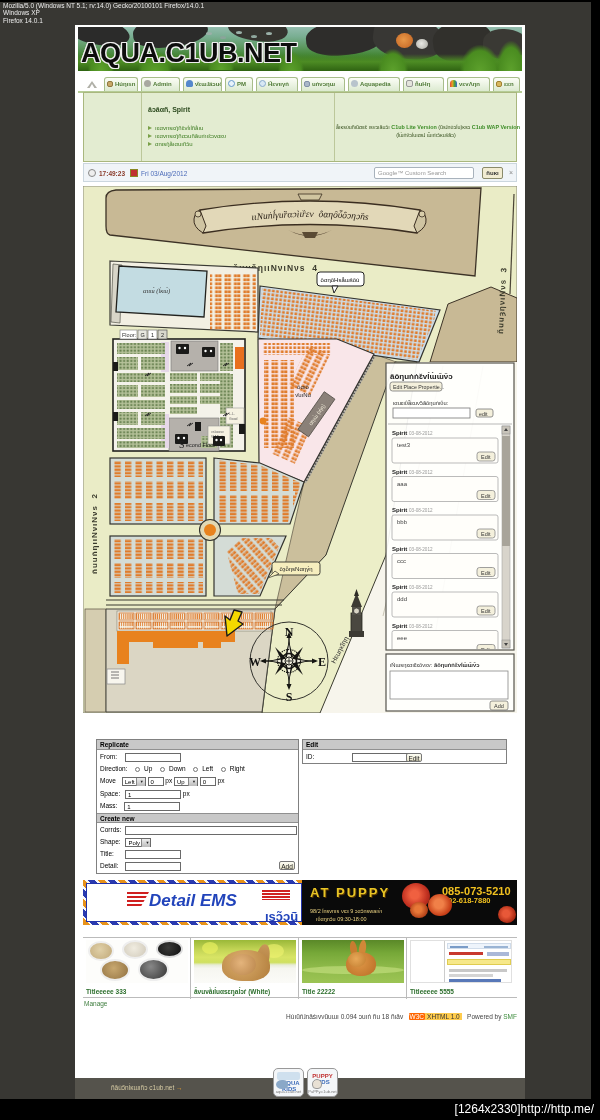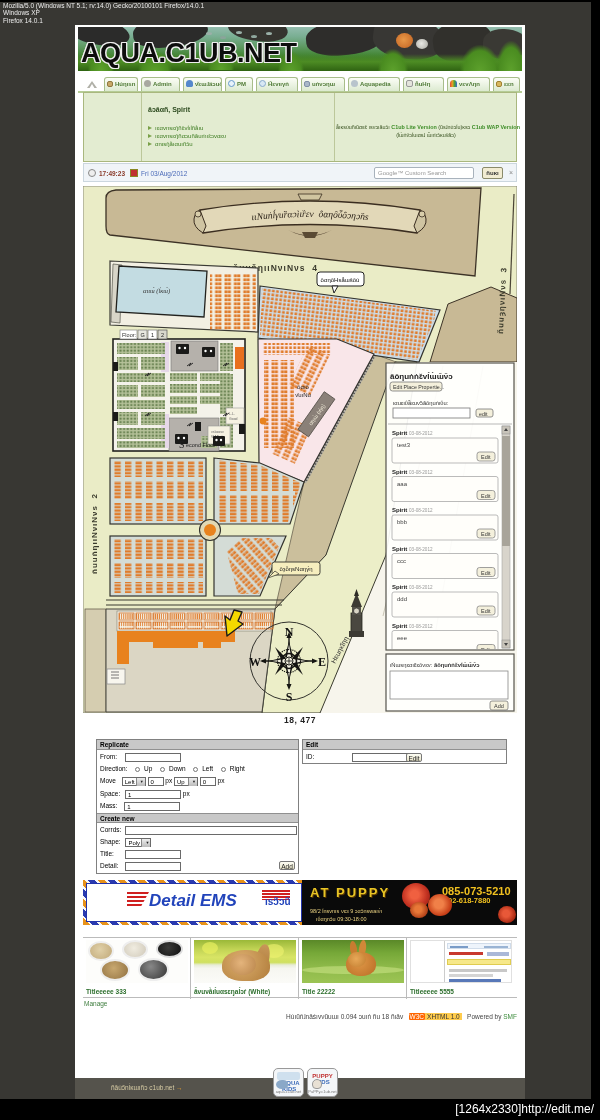--- a/index.html
+++ b/index.html
@@ -53,21 +53,21 @@
 .inp{display:inline-block;background:#fff;border:1px solid #6a6a6a;height:9px;vertical-align:middle}
 .sel{display:inline-block;background:#fff;border:1px solid #6a6a6a;height:9px;vertical-align:middle;position:relative;font-size:6px;padding:1px 0 0 2px}
 .sel:after{content:"";position:absolute;right:0;top:0;width:8px;height:8px;background:#d4d0c8 linear-gradient(180deg,#eee,#bbb);border-left:1px solid #888}
 .sel:before{content:"▼";position:absolute;right:1px;top:1px;font-size:4px;color:#222;z-index:2}
 .rad{display:inline-block;width:5px;height:5px;border:1px solid #777;border-radius:50%;background:#fff;vertical-align:middle;margin:0 2px 0 6px}
 .btn2{position:absolute;background:linear-gradient(180deg,#fdfdf4,#e8e4c8);border:1px solid #777;border-radius:2px;font-size:6.5px;text-align:center;color:#222}
 
 #ad1{left:8px;top:855px;width:222px;height:45px;background:repeating-linear-gradient(45deg,#e8921a 0 5px,#f8f8f8 5px 7px,#2a3ab0 7px 12px,#f8f8f8 12px 14px);padding:3px}
 #ad1 .in{width:100%;height:100%;background:#fff;border:1px solid #2233aa;position:relative;overflow:hidden}
 #ad1 .t{position:absolute;left:62px;top:7px;font-size:17px;font-weight:bold;font-style:italic;color:#2244bb;letter-spacing:0}
-#ad1 .soon{position:absolute;left:178px;top:12px;font-size:10px;font-weight:bold;color:#2244bb}
+#ad1 .soon{position:absolute;left:178px;top:25px;font-size:13px;font-weight:bold;color:#2244bb}
 #ad2{left:227px;top:855px;width:215px;height:45px;background:#0a0a0a;overflow:hidden}
 #ad2 .t{position:absolute;left:8px;top:5px;font-size:13px;font-weight:bold;color:#e8c525;letter-spacing:2px;text-shadow:1px 1px 0 #553300}
 #ad2 .p1{position:absolute;left:140px;top:5px;font-size:11px;font-weight:bold;color:#f0c020}
 #ad2 .p2{position:absolute;left:146px;top:16px;font-size:7.5px;font-weight:bold;color:#f0c020}
 #ad2 .a1{position:absolute;left:8px;top:28px;font-size:5.5px;color:#e8d080}
 #ad2 .a2{position:absolute;left:14px;top:36px;font-size:5.5px;color:#e8d080}
 
 #thumbs{left:8px;top:912px;width:434px;height:61px;border-top:1px solid #bbb;border-bottom:1px solid #bbb}
 .tcell{position:absolute;top:0;height:61px;border-right:1px solid #bbb}
 .timg{position:absolute;left:3px;top:2px;width:102px;height:43px;overflow:hidden}
@@ -491,21 +491,20 @@
 </g>
 
 <g>
 <rect x="303" y="468" width="128" height="57" fill="#fffffd" fill-opacity="0.93" stroke="#55544c" stroke-width="1.2"></rect>
 <text x="307" y="481" font-size="5.8" fill="#333">ιṄɯsηɛαιɛ̃ɛȏνɛv: <tspan font-weight="bold">ăȏηuṅṅɛ̆vĺɯ̀ɯ̃ν̃ɔ</tspan></text>
 <rect x="307" y="485" width="118" height="28" fill="#fff" stroke="#888" stroke-width="0.8"></rect>
 <rect x="407" y="515" width="18" height="9" rx="2" fill="#f4f0dc" stroke="#777" stroke-width="0.8"></rect>
 <text x="411" y="522" font-size="5.5" fill="#333">Add</text>
 </g>
 </svg></div>
-  <div class="abs" id="coords">18, 477</div>
 
   <div class="panel" style="left:21px;top:714px;width:203px;height:135px">
     <div class="phead">Replicate</div>
     <div class="frm">
       <div class="row" style="top:13px">From: <span class="inp" style="width:56px;margin-left:6px"></span></div>
       <div class="row" style="top:25px">Direction: <span class="rad"></span> Up <span class="rad"></span> Down <span class="rad"></span> Left <span class="rad"></span> Right</div>
       <div class="row" style="top:37px">Move <span class="sel" style="width:24px;margin-left:4px">Left</span> <span class="inp" style="width:16px;padding:1px 0 0 2px;font-size:6px">0</span> px <span class="sel" style="width:24px">Up</span> <span class="inp" style="width:16px;padding:1px 0 0 2px;font-size:6px">0</span> px</div>
       <div class="row" style="top:50px">Space: <span class="inp" style="width:56px;margin-left:3px;padding:1px 0 0 2px;font-size:6px">1</span> px</div>
       <div class="row" style="top:62px">Mass: <span class="inp" style="width:56px;margin-left:5px;padding:1px 0 0 2px;font-size:6px">1</span></div>
     </div>
@@ -605,13 +604,13 @@
     <div style="margin-top:11px;margin-left:8px;color:#3a6ab8;font-weight:bold;font-size:6px;text-align:left">AQUA<br>KIDS</div>
     <div style="position:absolute;bottom:2px;left:0;right:0;font-size:4px;color:#777">aqua.c1ub.net</div>
   </div>
 <div class="badge" style="left:307px;top:1068px">
     <div style="margin-top:4px;color:#c03030;font-weight:bold;font-size:6px">PUPPY<br><span style="color:#3a6ab8">KIDS</span></div>
     <div style="position:absolute;left:4px;bottom:7px;width:10px;height:10px;background:#e8e0d4;border-radius:50% 50% 40% 40%;border:1px solid #999"></div>
     <div style="position:absolute;bottom:2px;left:0;right:0;font-size:4px;color:#777">PuPPy.c1ub.net</div>
   </div>
 <div class="abs" id="topblk"></div>
 <div class="abs" id="rightblk"></div>
-<div class="abs" id="botblk">[1264x2330]http://edit.me/</div>
+<div class="abs" id="botblk">[1264x2330]http://http.me/</div>
 
 </body></html>

